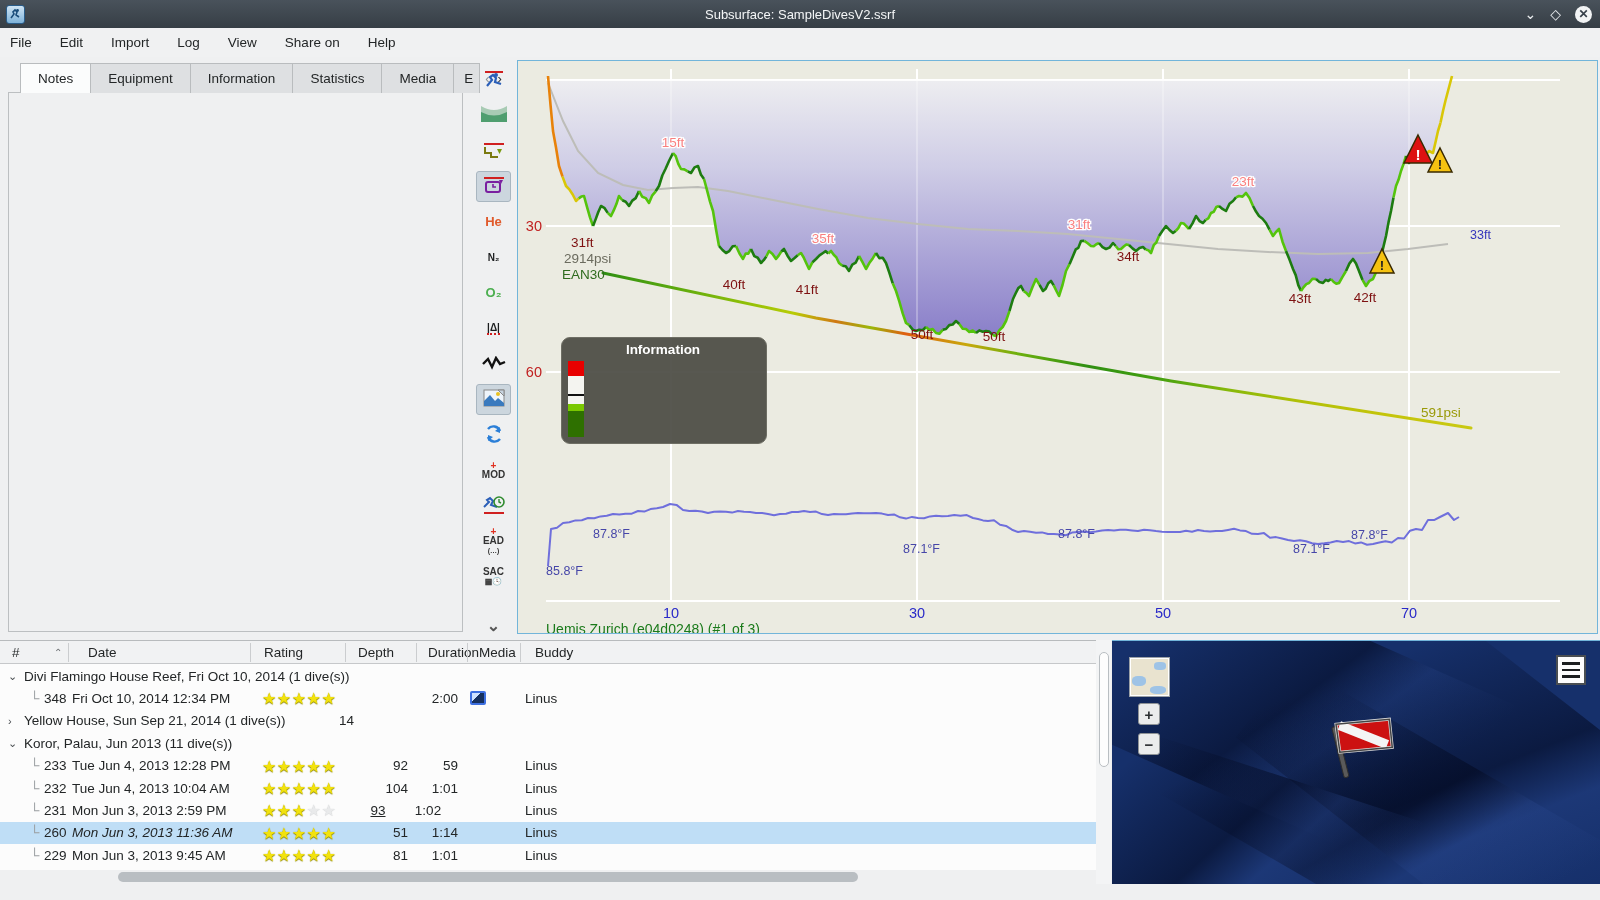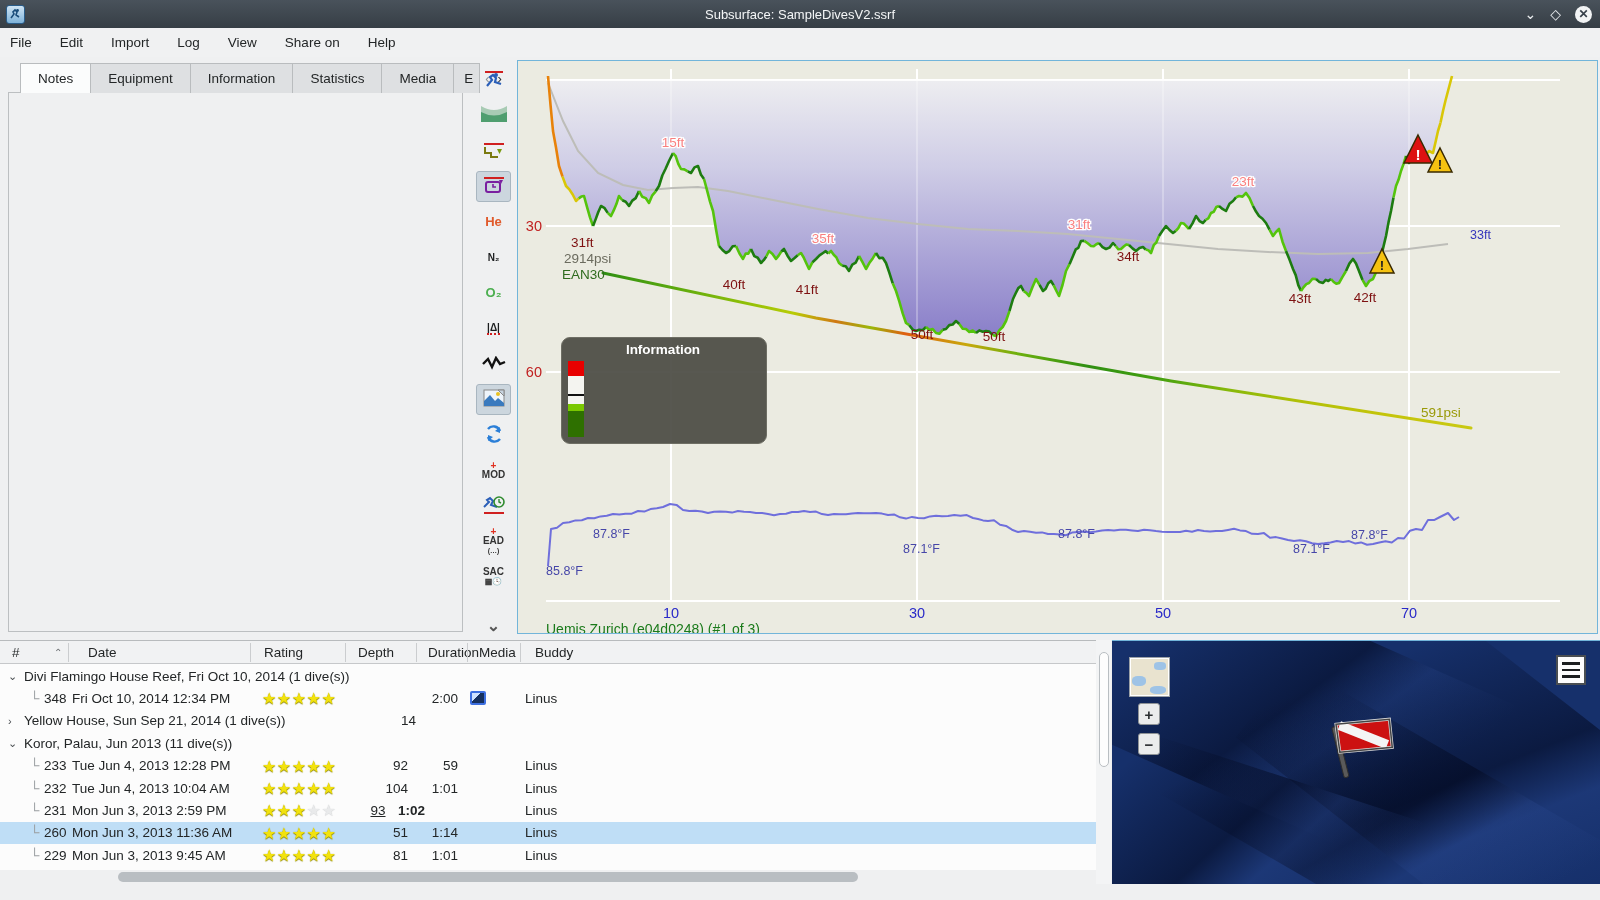--- a/index.html
+++ b/index.html
@@ -477,21 +477,21 @@
   <div id="dl-rows">
       <div class="dl-row" style="top: 24px;">
         <span class="tree-caret" style="margin-left:8px;width:16px;">⌄</span>
         <span>Divi Flamingo House Reef, Fri Oct 10, 2014 (1 dive(s))</span>
       </div>
       <div class="dl-row" style="top: 46.4px;">
         <span style="margin-left:30px;color:#9a9ea1;">└</span>
         <span style="position:absolute;left:44px;">348</span>
         <span style="position:absolute;left:72px;">Fri Oct 10, 2014 12:34 PM</span>
         <span class="row-stars" style="position:absolute;left:262px;top:2px;"><span class="star-on">★</span><span class="star-on">★</span><span class="star-on">★</span><span class="star-on">★</span><span class="star-on">★</span></span>
-        <span style="position:absolute;left:356px;width:60px;text-align:right;margin-top:44px;">14</span>
+        <span style="position:absolute;left:339px;width:60px;margin-top:44px;">14</span>
         <span style="position:absolute;left:398px;width:60px;text-align:right;">2:00</span>
         <span class="media-ic" style="position:absolute;left:470px;top:4px;"></span>
         <span style="position:absolute;left:525px;">Linus</span>
       </div>
       <div class="dl-row" style="top: 68.8px;">
         <span class="tree-caret" style="margin-left:8px;width:16px;">›</span>
         <span>Yellow House, Sun Sep 21, 2014 (1 dive(s))</span>
       </div>
       <div class="dl-row" style="top: 91.2px;">
         <span class="tree-caret" style="margin-left:8px;width:16px;">⌄</span>
@@ -514,27 +514,27 @@
         <span style="position:absolute;left:348px;width:60px;text-align:right;">104</span>
         <span style="position:absolute;left:398px;width:60px;text-align:right;">1:01</span>
         <span style="position:absolute;left:525px;">Linus</span>
       </div>
       <div class="dl-row" style="top: 158.4px;">
         <span style="margin-left:30px;color:#9a9ea1;">└</span>
         <span style="position:absolute;left:44px;">231</span>
         <span style="position:absolute;left:72px;">Mon Jun 3, 2013 2:59 PM</span>
         <span class="row-stars" style="position:absolute;left:262px;top:2px;"><span class="star-on">★</span><span class="star-on">★</span><span class="star-on">★</span><span class="star-off">★</span><span class="star-off">★</span></span>
         <span style="position:absolute;left:348px;width:60px;text-align:center;text-decoration:underline;">93</span>
-        <span style="position:absolute;left:398px;width:60px;text-align:left;font-weight:bold;">1:02</span>
+        <span style="position:absolute;left:398px;width:60px;text-align:center;">1:02</span>
         <span style="position:absolute;left:525px;">Linus</span>
       </div>
       <div class="dl-row sel" style="top: 180.8px;">
         <span style="margin-left:30px;color:#9a9ea1;">└</span>
         <span style="position:absolute;left:44px;">260</span>
-        <span style="position:absolute;left:72px;">Mon Jun 3, 2013 11:36 AM</span>
+        <span style="position:absolute;left:72px;font-style:italic;">Mon Jun 3, 2013 11:36 AM</span>
         <span class="row-stars" style="position:absolute;left:262px;top:2px;"><span class="star-on">★</span><span class="star-on">★</span><span class="star-on">★</span><span class="star-on">★</span><span class="star-on">★</span></span>
         <span style="position:absolute;left:348px;width:60px;text-align:right;">51</span>
         <span style="position:absolute;left:398px;width:60px;text-align:right;">1:14</span>
         <span style="position:absolute;left:525px;">Linus</span>
       </div>
       <div class="dl-row" style="top: 203.2px;">
         <span style="margin-left:30px;color:#9a9ea1;">└</span>
         <span style="position:absolute;left:44px;">229</span>
         <span style="position:absolute;left:72px;">Mon Jun 3, 2013 9:45 AM</span>
         <span class="row-stars" style="position:absolute;left:262px;top:2px;"><span class="star-on">★</span><span class="star-on">★</span><span class="star-on">★</span><span class="star-on">★</span><span class="star-on">★</span></span>

